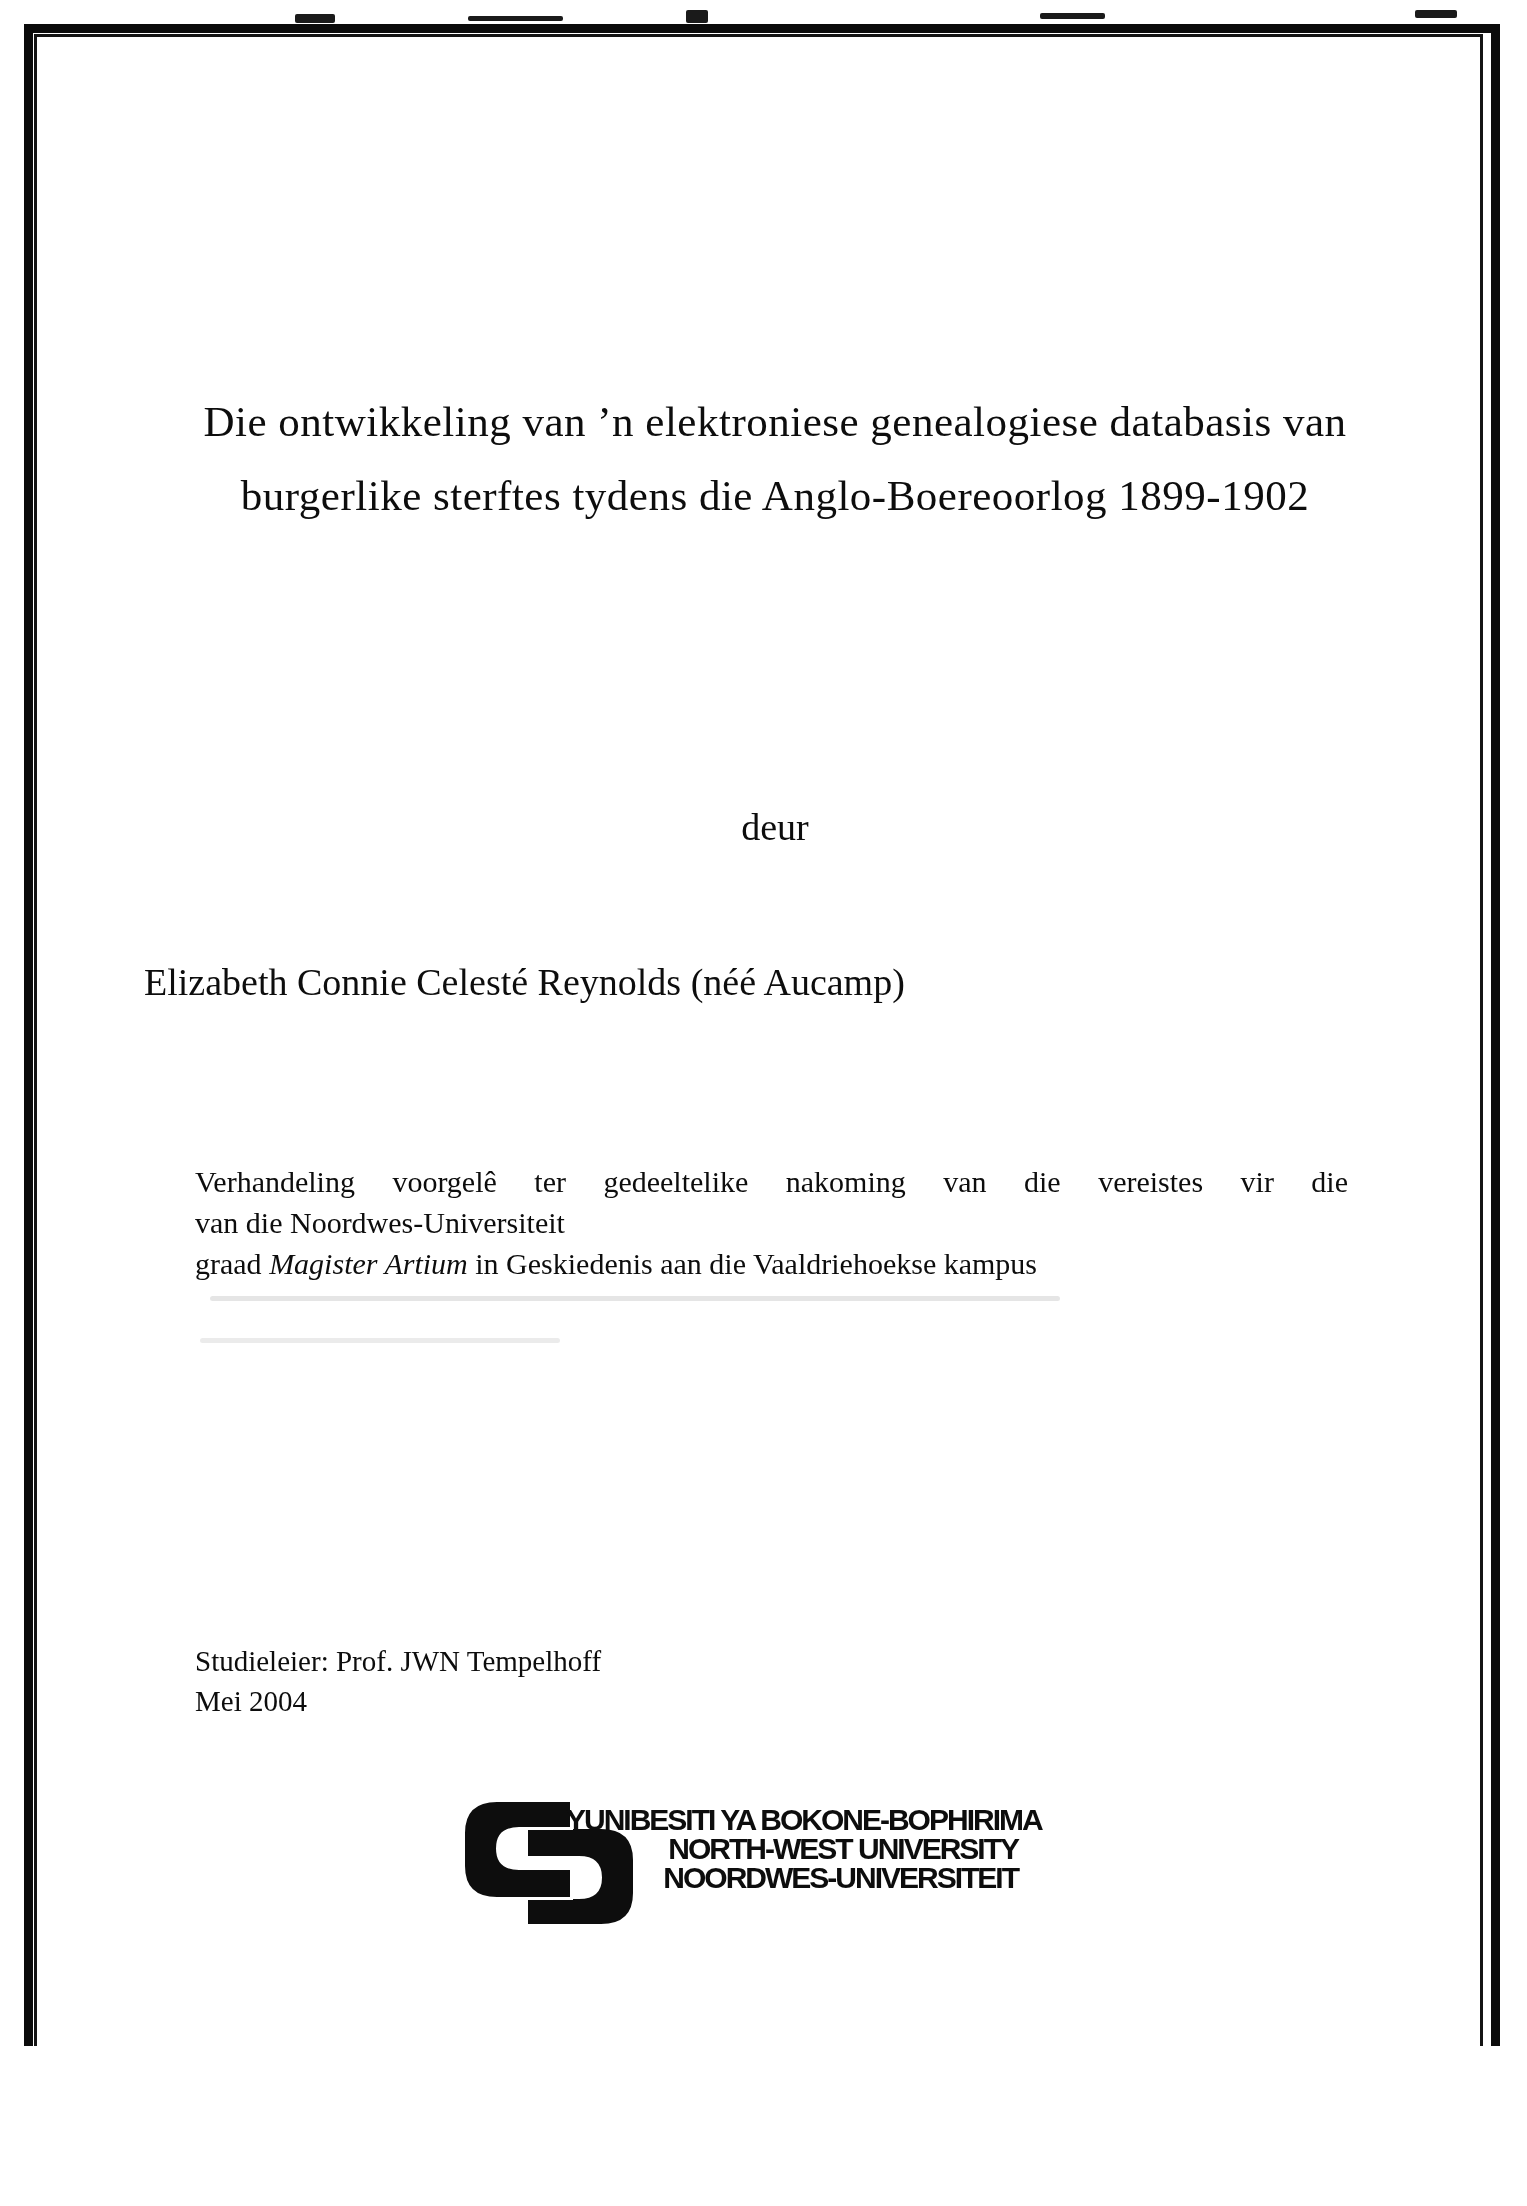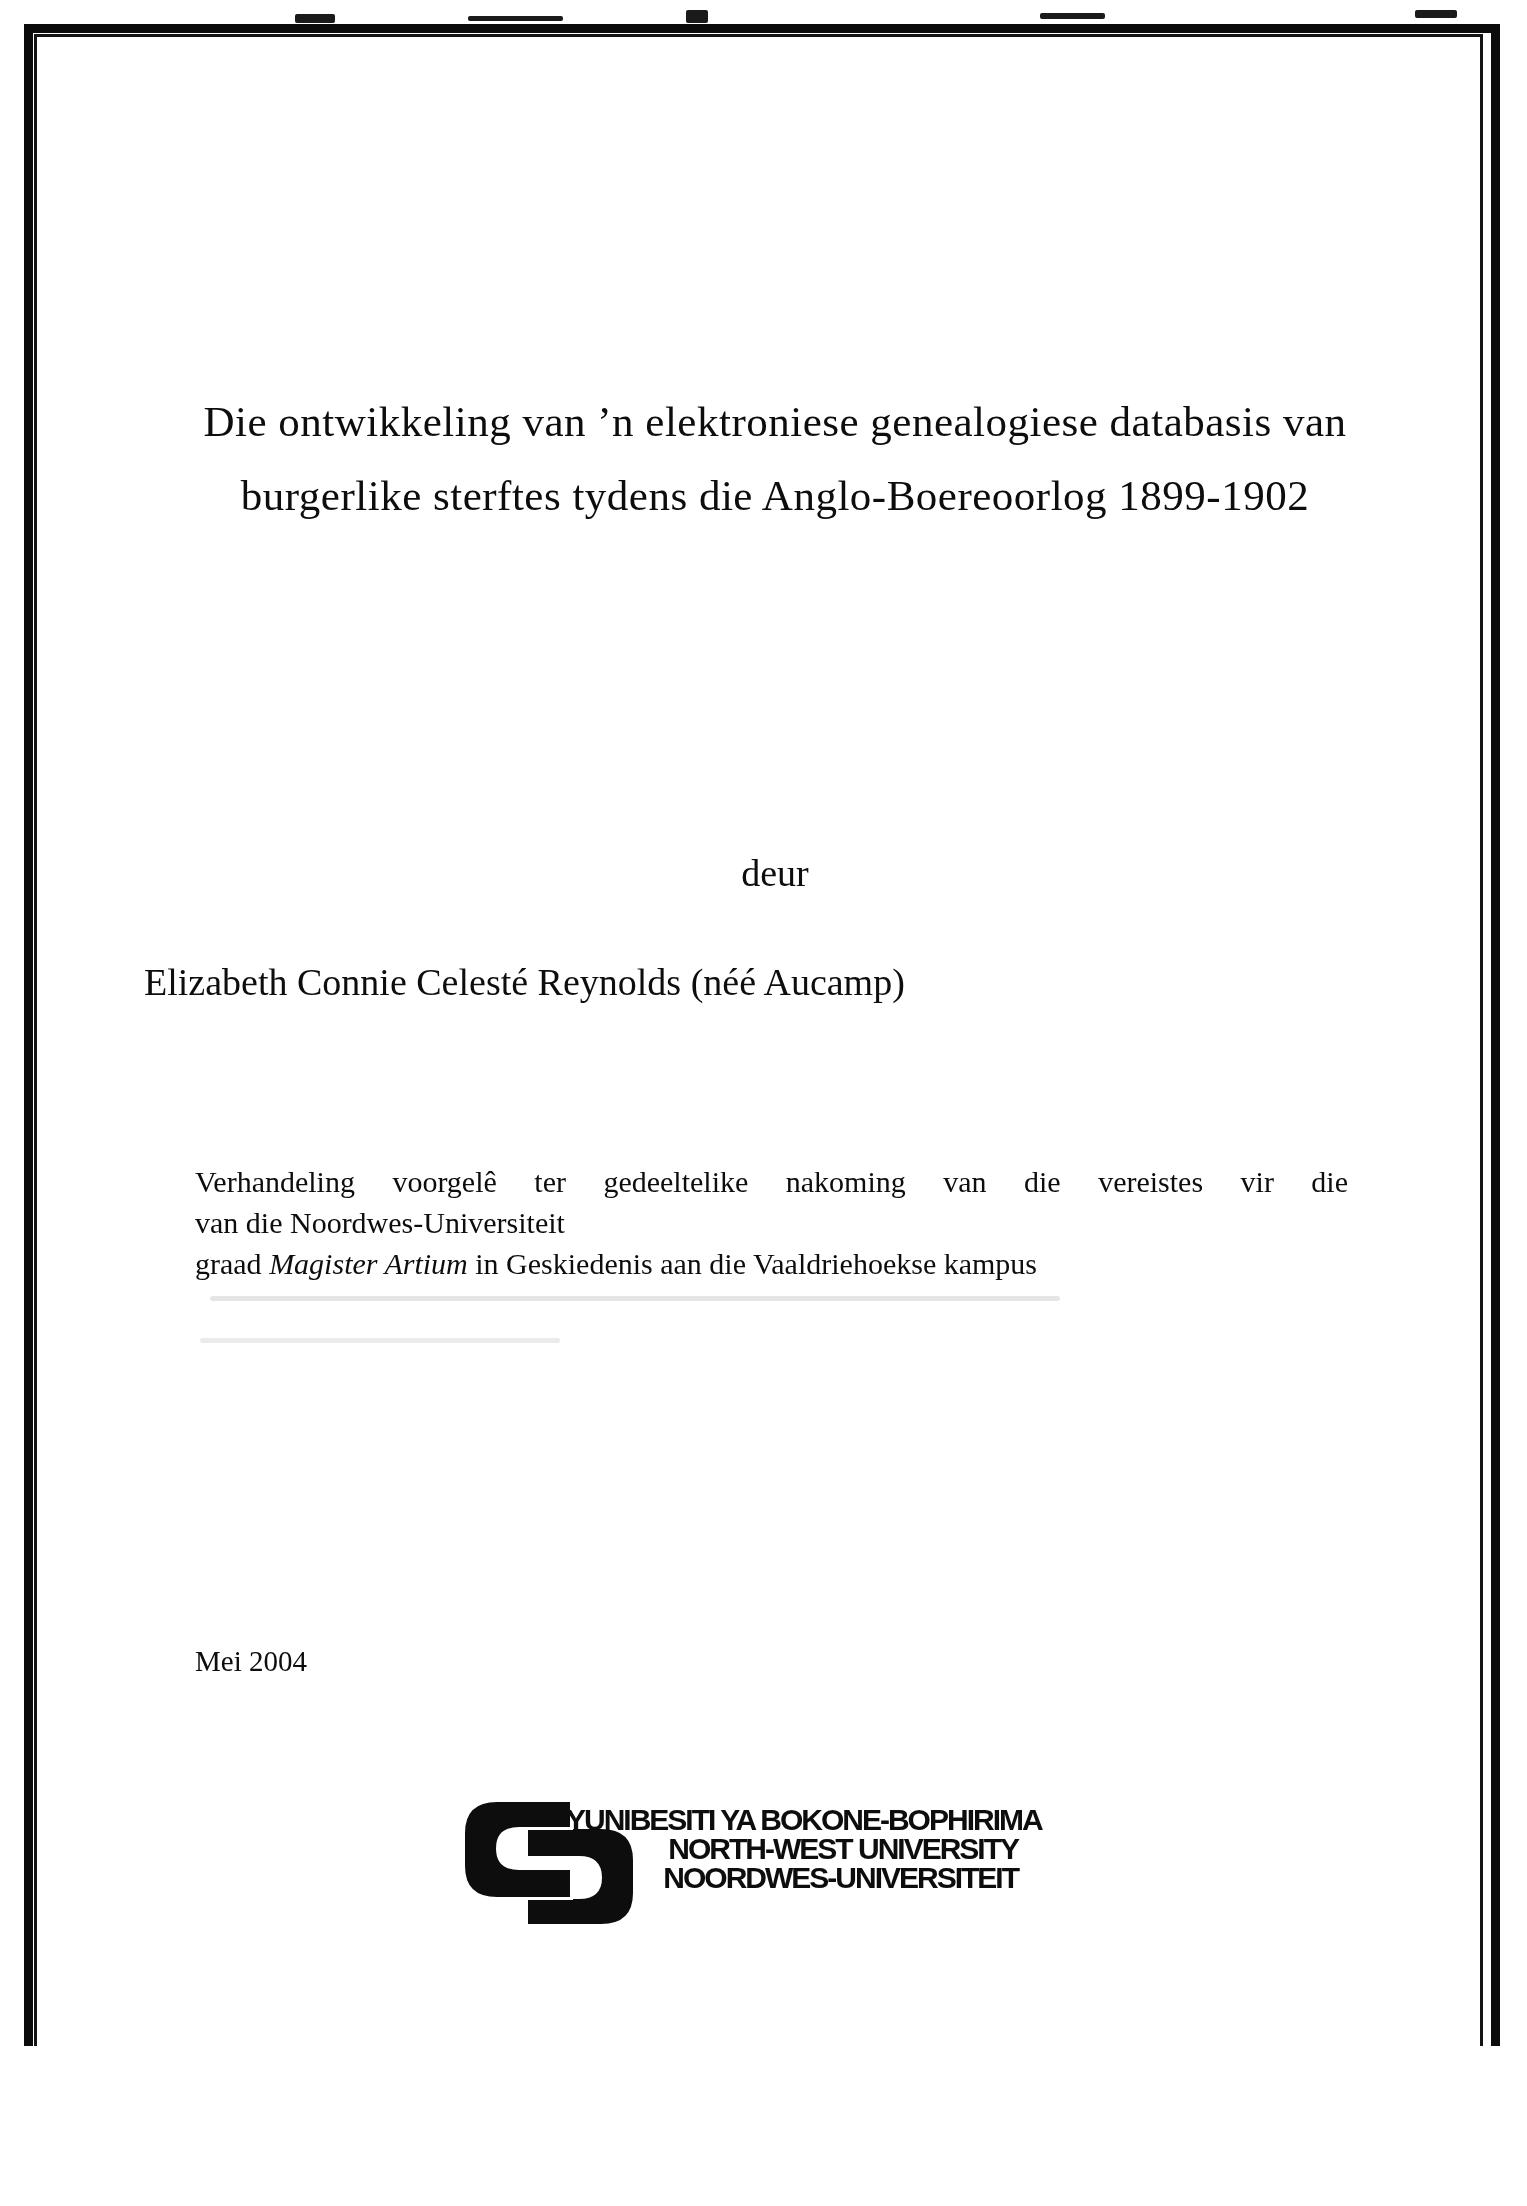--- a/index.html
+++ b/index.html
@@ -46,21 +46,20 @@
     line-height: 74px;
     letter-spacing: 0.5px;
   }
   .byline {
     position: absolute;
     left: 160px; top: 807px;
     width: 1230px;
     text-align: center;
     font-size: 38px;
     line-height: 40px;
-    margin-top: 46px;
   }
   .author {
     position: absolute;
     left: 144px; top: 962px;
     width: 1230px;
     text-align: left;
     font-size: 38px;
     line-height: 40px;
   }
   .statement {
@@ -125,20 +124,21 @@
 
   <div class="author">Elizabeth Connie Celesté Reynolds (néé Aucamp)</div>
 
   <div class="statement">
     <div class="jline">Verhandeling voorgelê ter gedeeltelike nakoming van die vereistes vir die</div>
     <div>van die Noordwes-Universiteit</div>
     <div><span>graad </span><i>Magister Artium</i><span> in Geskiedenis aan die Vaaldriehoekse kampus</span></div>
   </div>
 
   <div class="supervisor-block">
+    <div>Studieleier: Prof. JWN Tempelhoff</div>
     <div>Mei 2004</div>
   </div>
 
   <svg class="logo-mark" width="168" height="125" viewBox="0 0 168 125" xmlns="http://www.w3.org/2000/svg">
 
     <path d="M105 0 H32 Q0 0 0 31 V64 Q0 95 32 95 H105 V68 H54 Q31 68 31 46.5 Q31 25 54 25 H105 Z" transform="translate(168,122) scale(-1,-1)" fill="#0d0d0d"></path>
 
     <path d="M105 0 H32 Q0 0 0 31 V64 Q0 95 32 95 H105 V68 H54 Q31 68 31 46.5 Q31 25 54 25 H105 Z" fill="none" stroke="#ffffff" stroke-width="6"></path>
 
     <path d="M105 0 H32 Q0 0 0 31 V64 Q0 95 32 95 H105 V68 H54 Q31 68 31 46.5 Q31 25 54 25 H105 Z" fill="#0d0d0d"></path>

